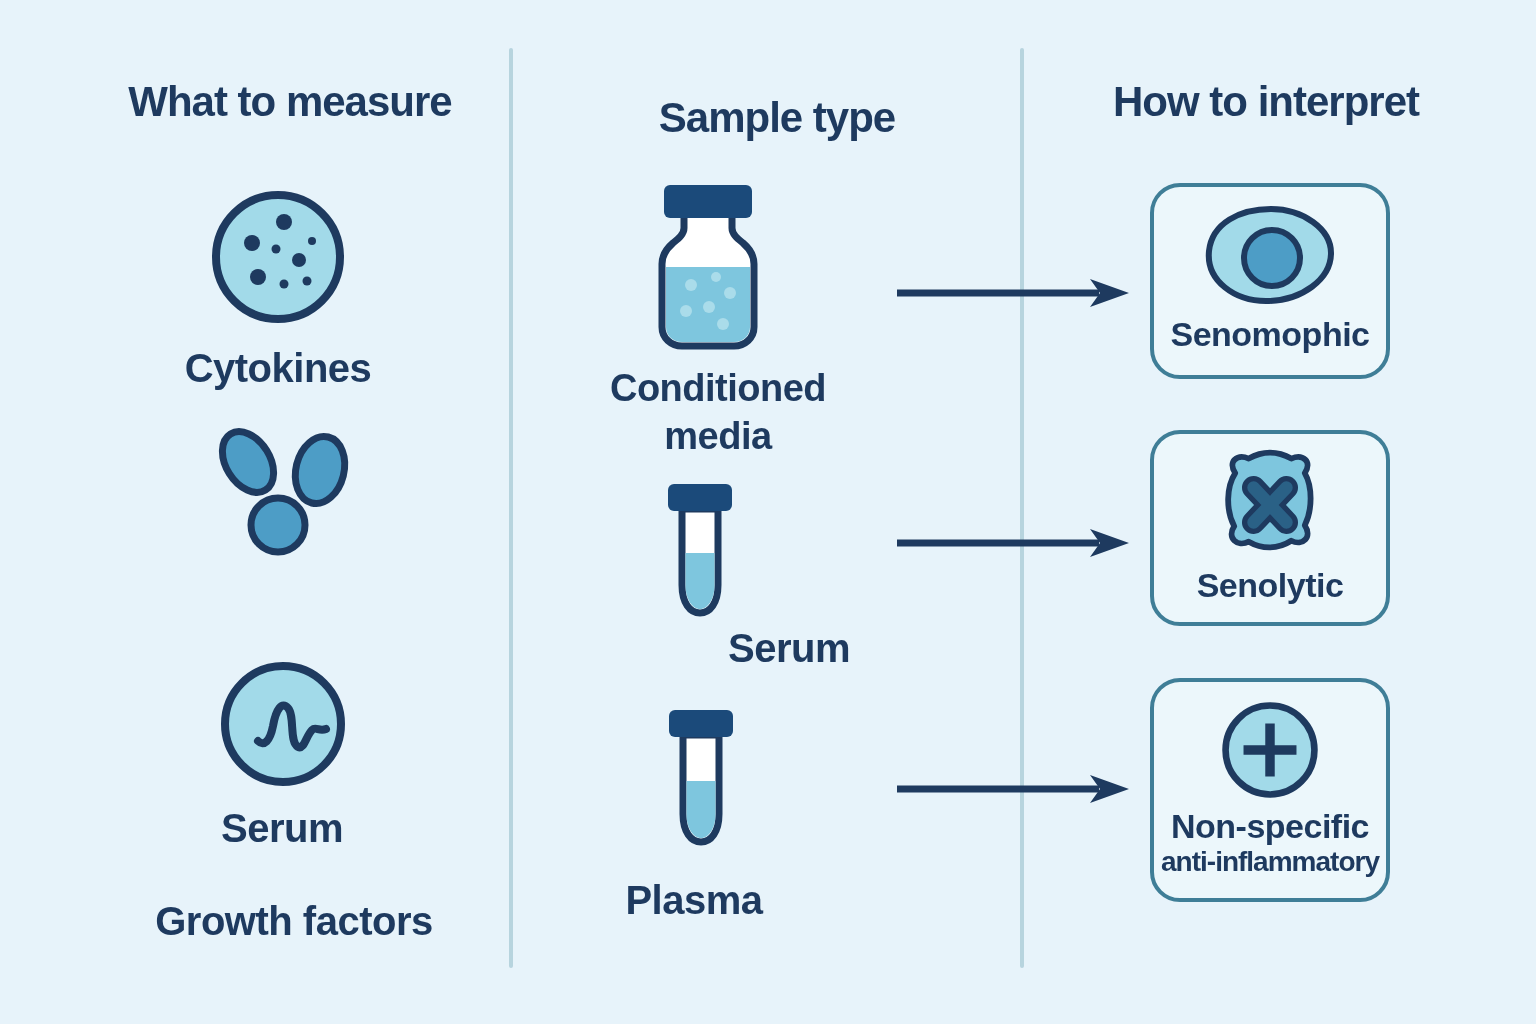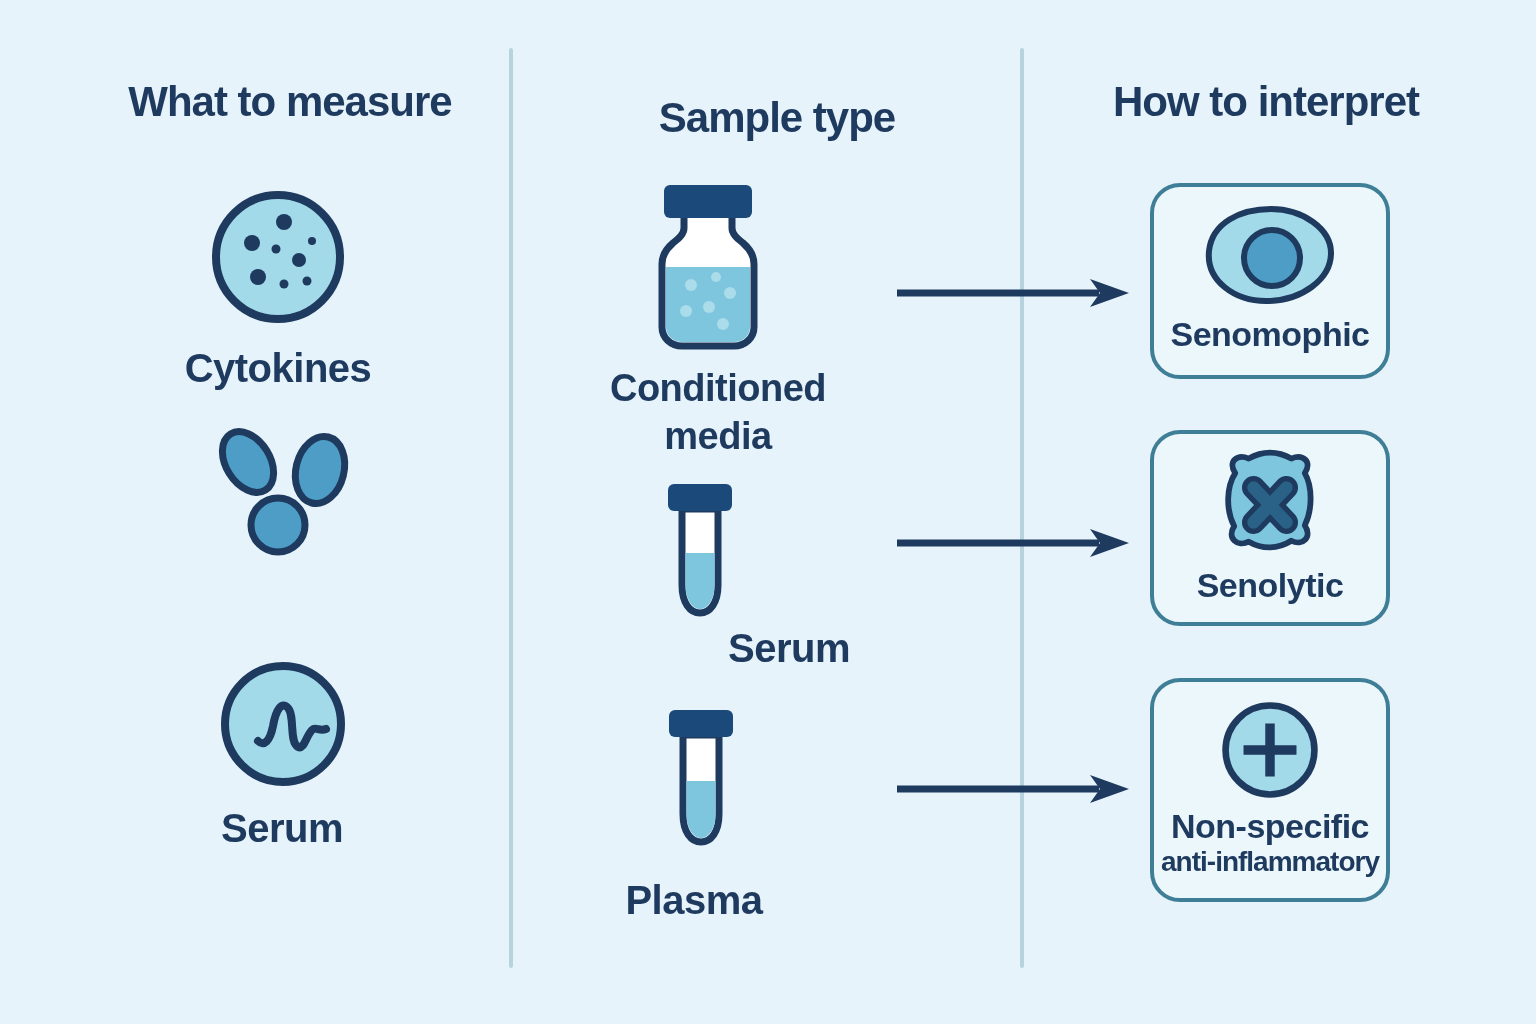--- a/index.html
+++ b/index.html
@@ -67,20 +67,21 @@
     <ellipse cx="127" cy="55" rx="24" ry="34" transform="rotate(14 127 55)" fill="var(--medium)" stroke="var(--navy)" stroke-width="7"></ellipse>
     <circle cx="85" cy="110" r="27" fill="var(--medium)" stroke="var(--navy)" stroke-width="7"></circle>
   </svg>
 
   <svg class="abs" style="left:218px;top:659px;" width="130" height="130" viewBox="0 0 130 130">
     <circle cx="65" cy="65" r="58" fill="var(--light)" stroke="var(--navy)" stroke-width="8"></circle>
     <path d="M40,82 C46,88 52,82 55,67 C58,50 64,42 70,49 C77,57 71,83 80,88 C86,91 88,77 94,71 C98,67 101,73 108,70" fill="none" stroke="var(--navy)" stroke-width="8" stroke-linecap="round"></path>
   </svg>
   <div class="lbl" style="left:132px;top:804px;width:300px;">Serum</div>
 
+  <div class="lbl" style="left:144px;top:897px;width:300px;">Growth factors</div>
 
   <svg class="abs" style="left:653px;top:181px;" width="110" height="172" viewBox="0 0 110 172">
     <path d="M31,30 L31,47 C31,53 26,57 20,62 C13,68 9,75 9,83 L9,146 C9,157 18,165 29,165 L81,165 C92,165 101,157 101,146 L101,83 C101,75 97,68 90,62 C84,57 79,53 79,47 L79,30 Z" fill="#ffffff" stroke="var(--navy)" stroke-width="7" stroke-linejoin="round"></path>
     <path d="M13,86 L97,86 L97,146 C97,154 91,161 81,161 L29,161 C19,161 13,154 13,146 Z" fill="var(--liquid)"></path>
     <circle cx="38" cy="104" r="6" fill="var(--bubble)"></circle>
     <circle cx="63" cy="96" r="5" fill="var(--bubble)"></circle>
     <circle cx="77" cy="112" r="6" fill="var(--bubble)"></circle>
     <circle cx="33" cy="130" r="6" fill="var(--bubble)"></circle>
     <circle cx="56" cy="126" r="6" fill="var(--bubble)"></circle>
     <circle cx="70" cy="143" r="6" fill="var(--bubble)"></circle>

